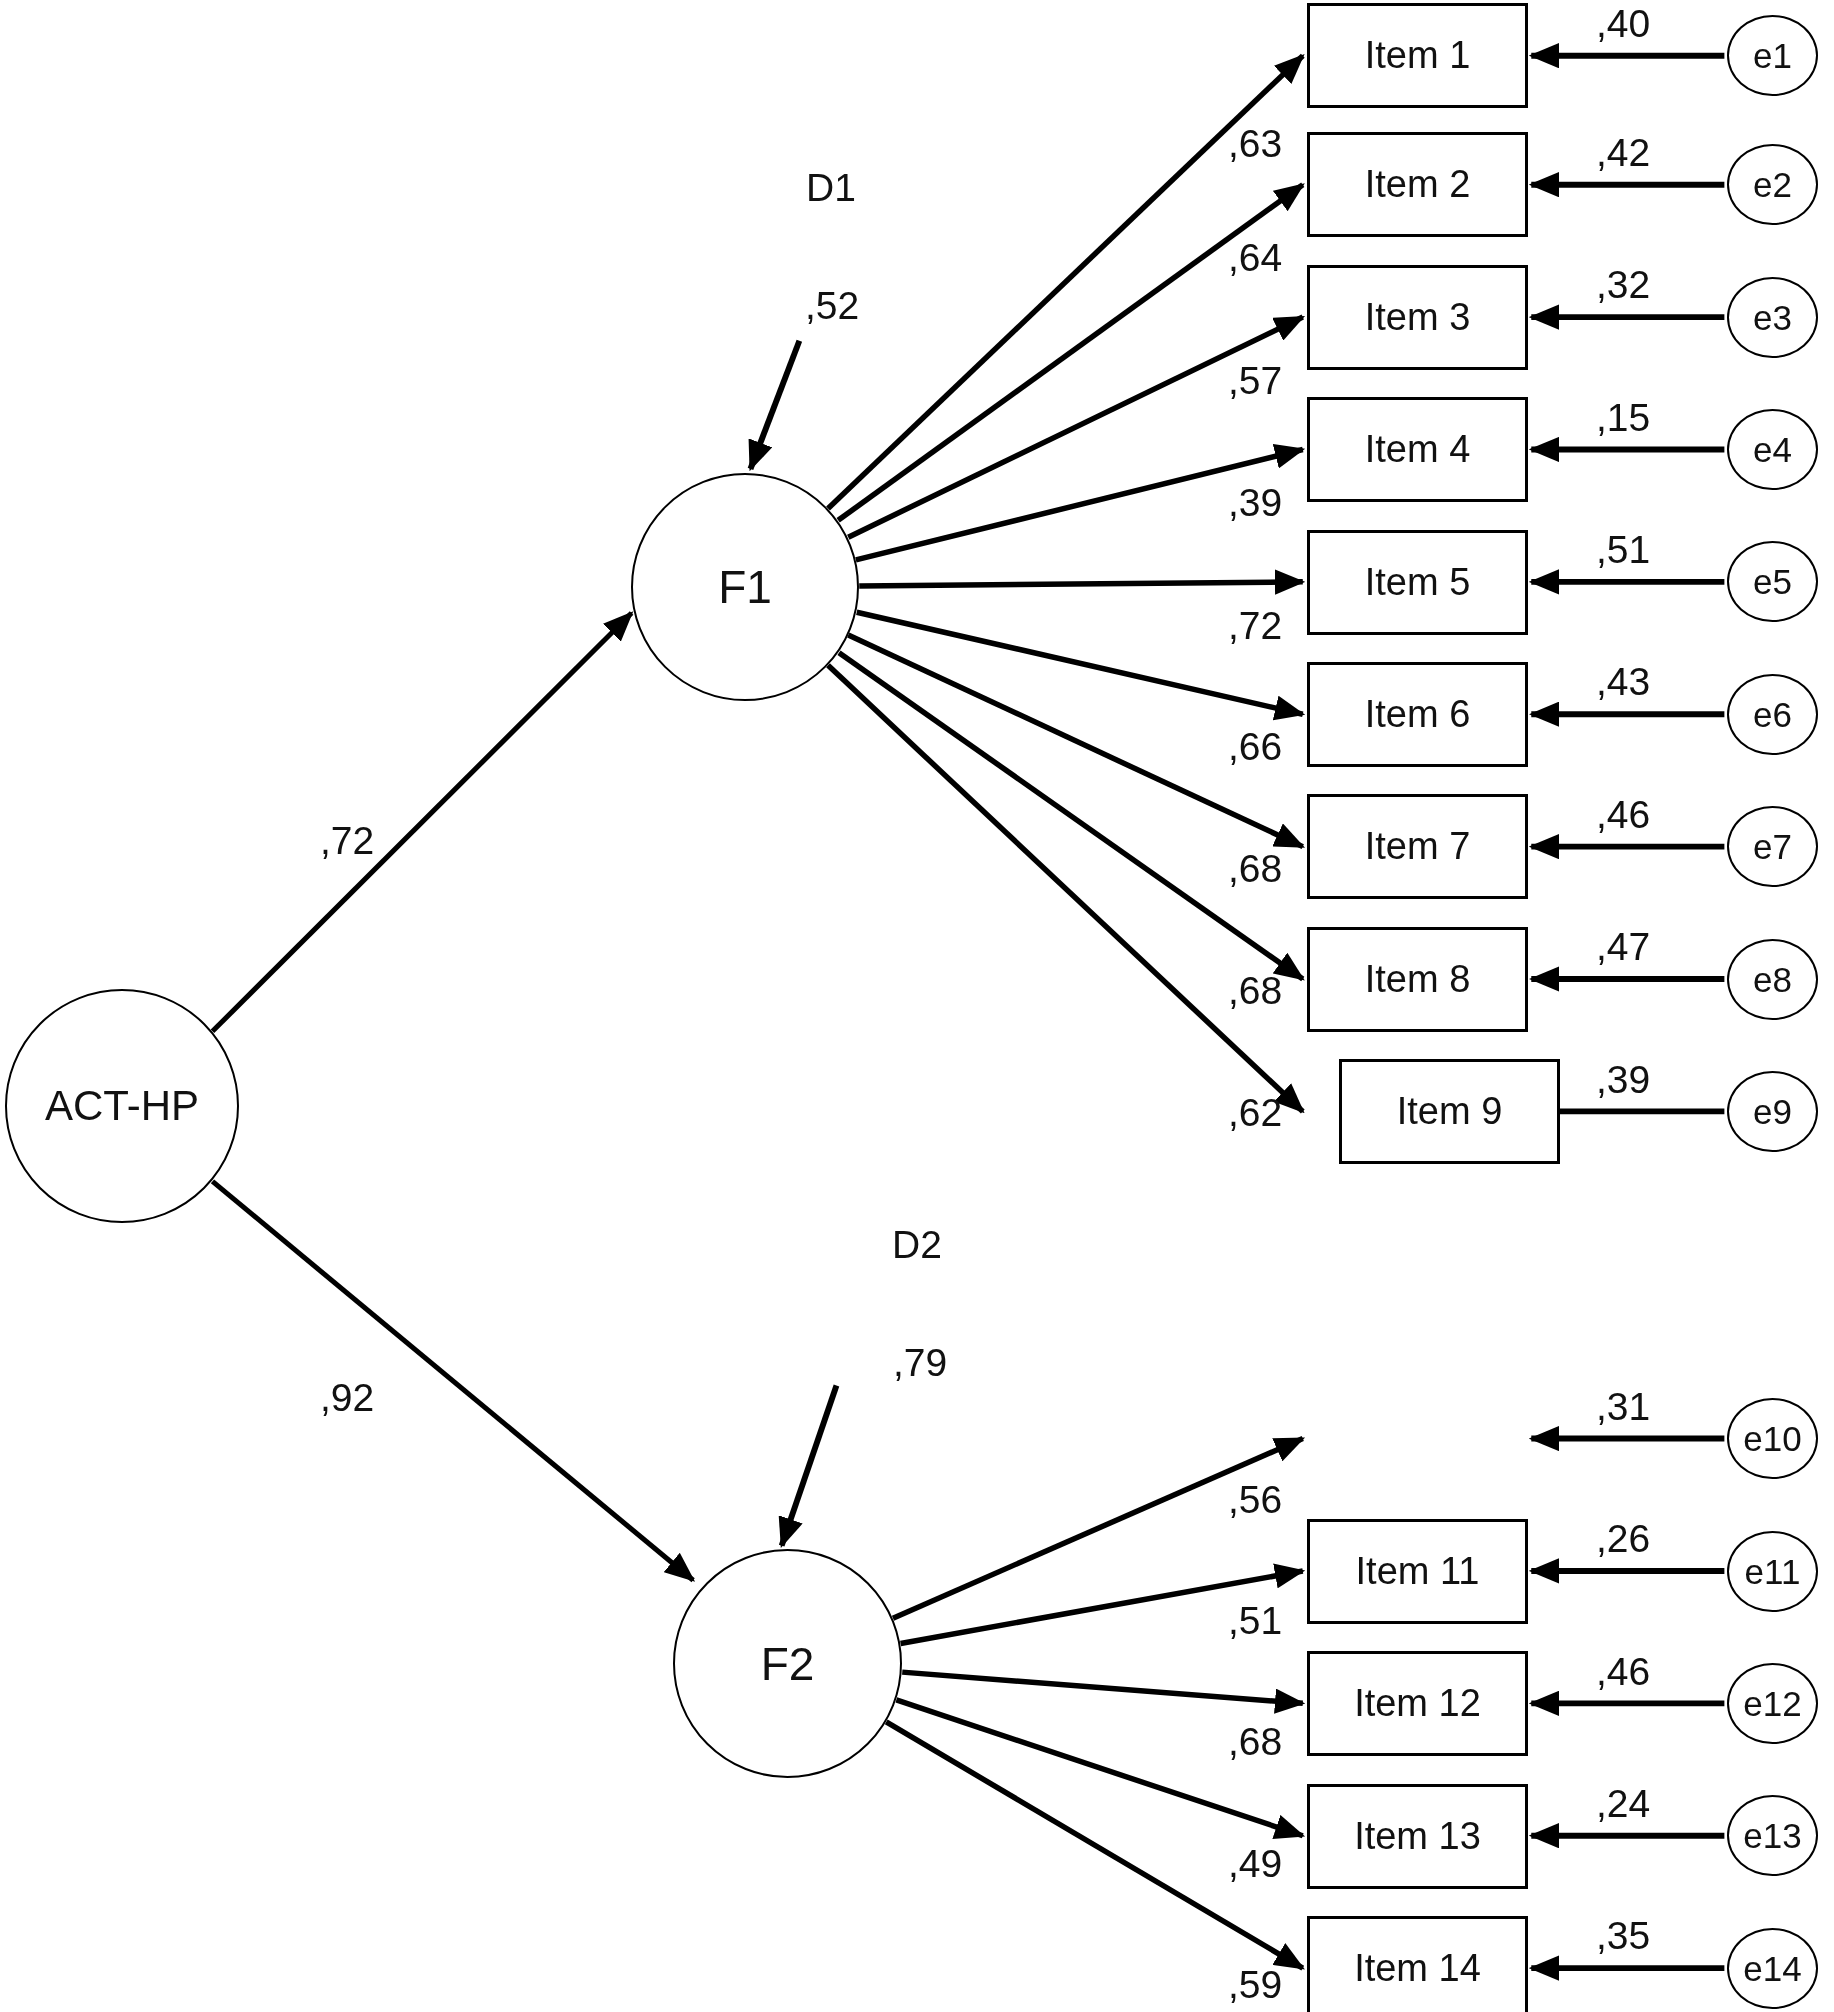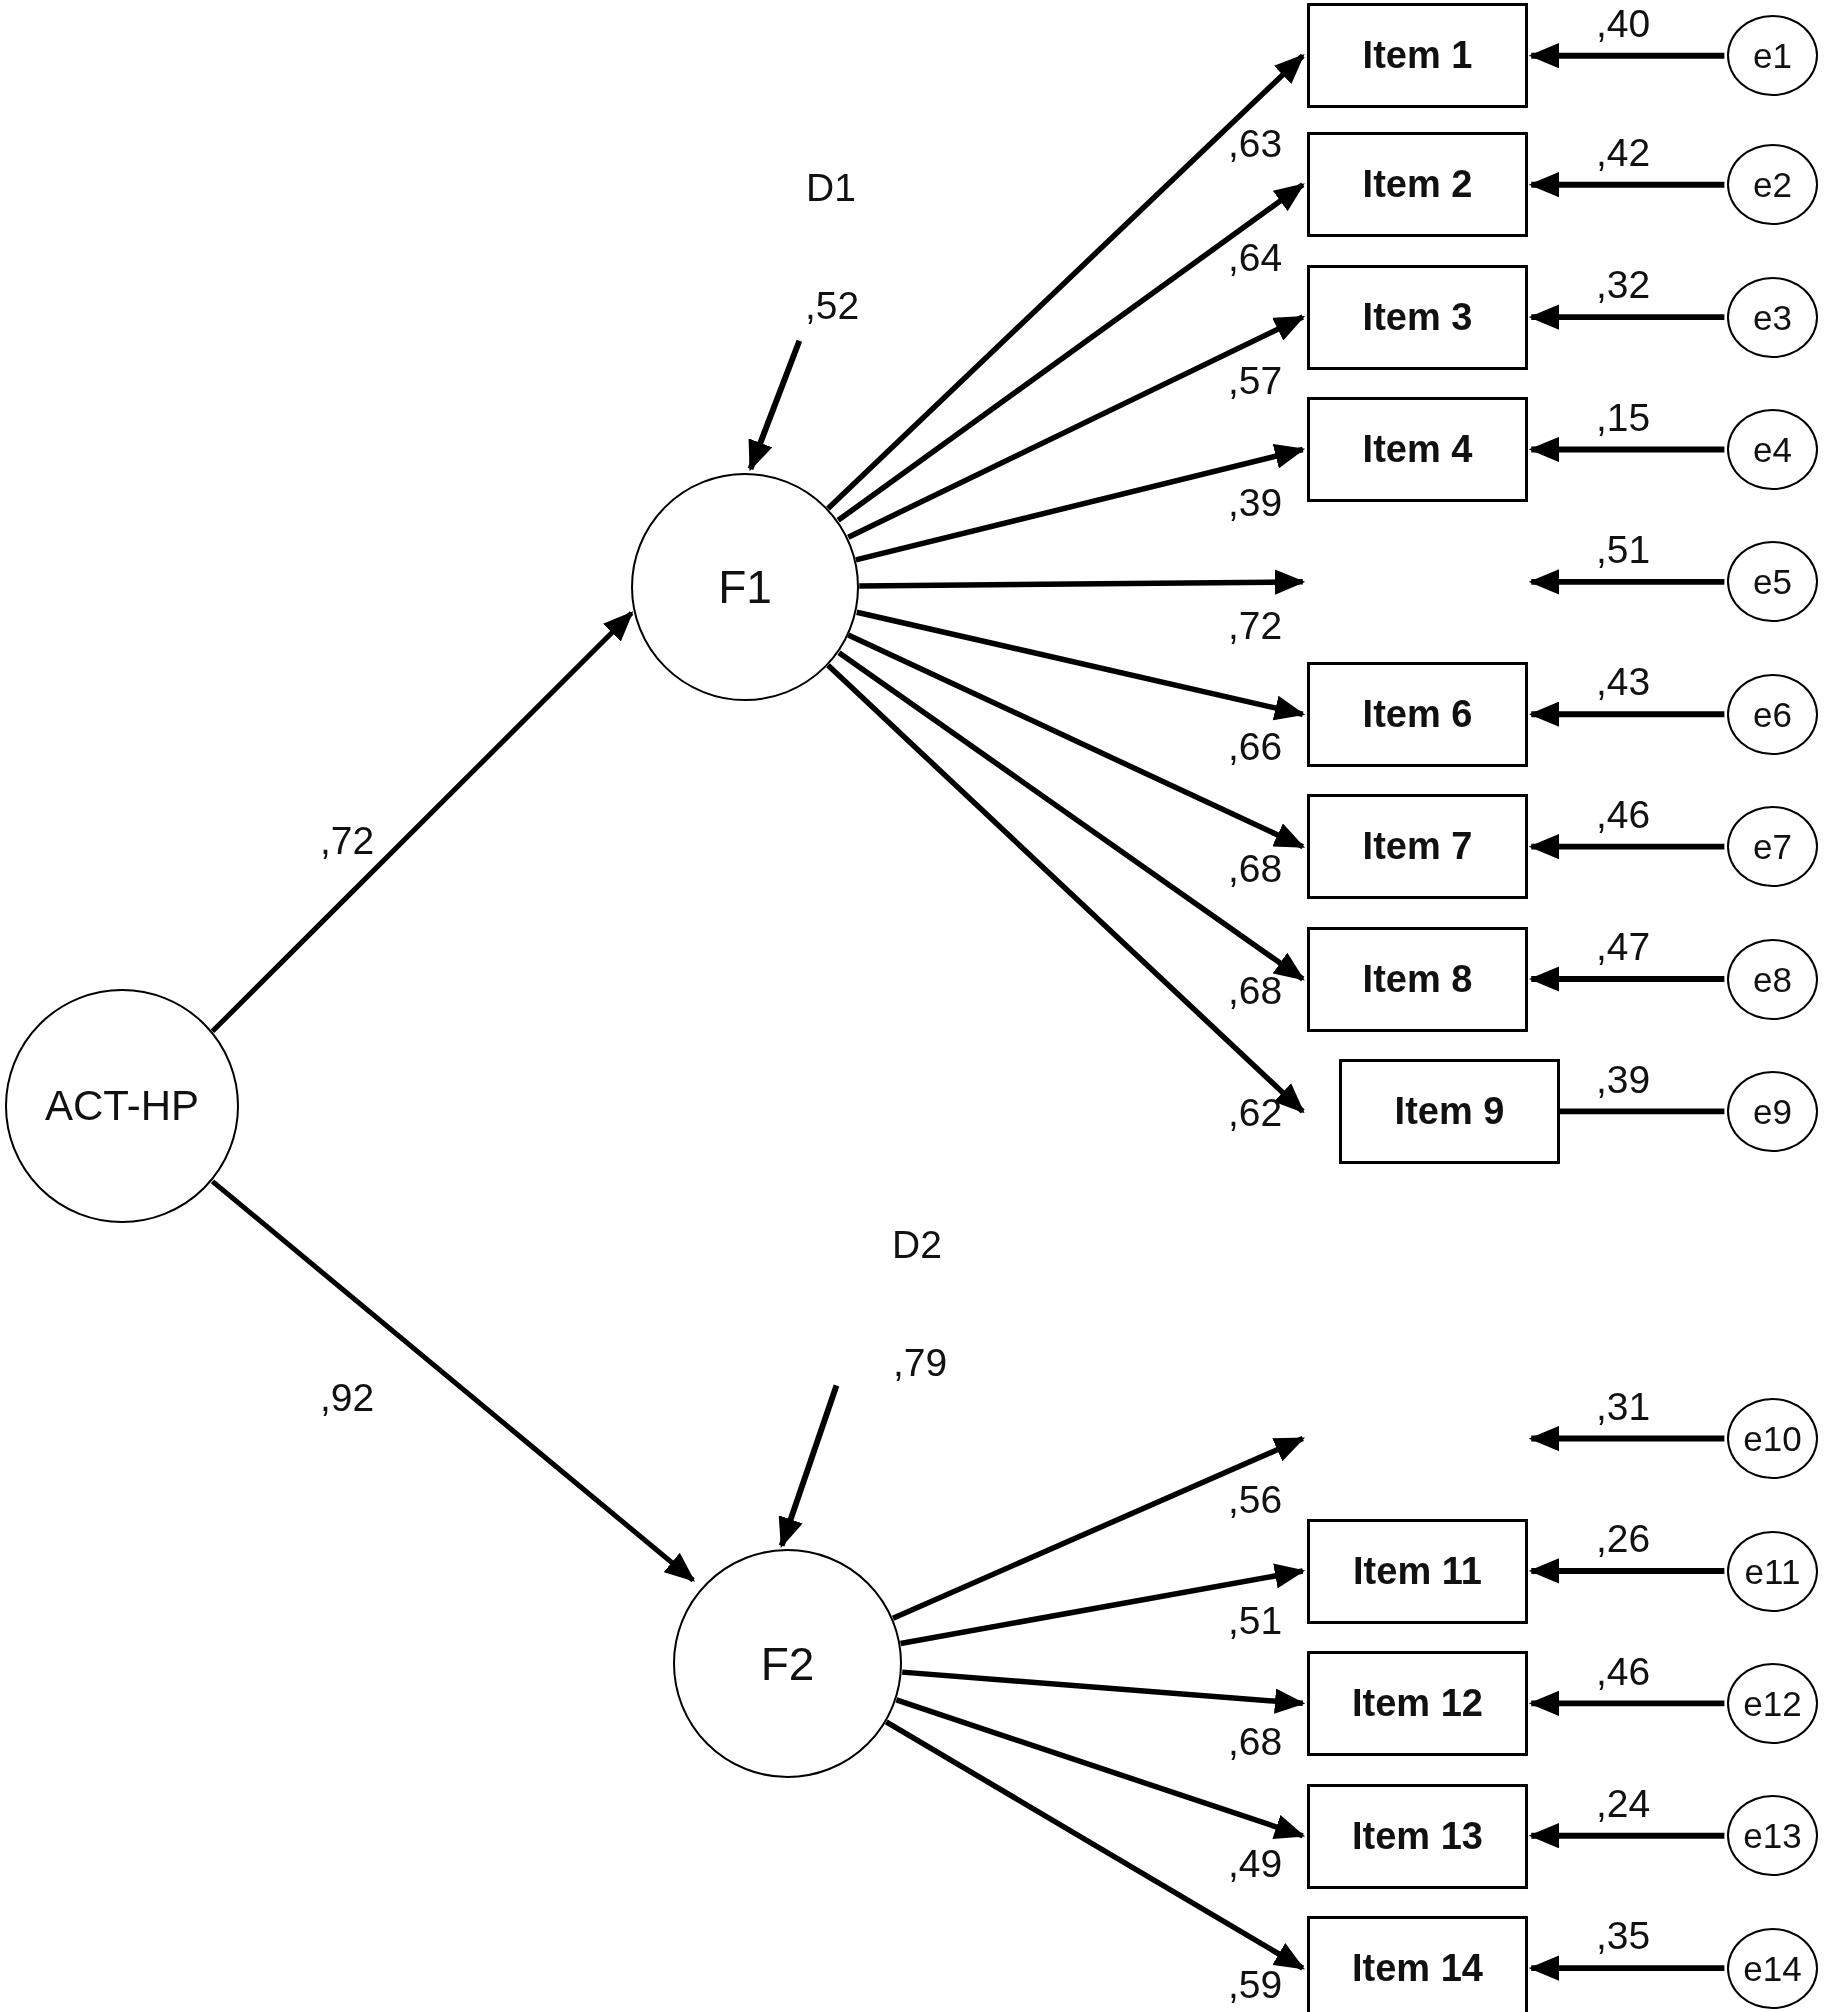--- a/index.html
+++ b/index.html
@@ -8,21 +8,21 @@
     font-family:"Liberation Sans", sans-serif; color:#111; overflow:hidden;
   }
   .arrows { position:absolute; left:0; top:0; z-index:1; }
   .arrows line { stroke:#000; }
   .node { position:absolute; box-sizing:border-box; background:#fff;
           display:flex; align-items:center; justify-content:center; z-index:2; }
   .ellipse { border:2.5px solid #000; border-radius:50%; }
   .root-node { left:5px; top:989px; width:234px; height:234px; font-size:42px; }
   .f1-node   { left:631px; top:473px;  width:228px; height:228px; font-size:46px; }
   .f2-node   { left:673px; top:1549px; width:229px; height:229px; font-size:46px; }
-  .item-box  { left:1307px; width:221px; height:105px; border:3.4px solid #000; font-size:38px;font-weight:bold; }
+  .item-box  { left:1307px; width:221px; height:105px; border:3.4px solid #000; font-size:38px; }
   .err-node  { left:1727px; width:91px; height:81px; border:2.5px solid #000;
                border-radius:50%; font-size:35px; }
   .lbl { position:absolute; font-size:39px; line-height:46px; text-align:center;
          z-index:2; white-space:nowrap; }
   .load-lbl { left:1201px; width:108px; }
   .r2-lbl   { left:1564px; width:118px; }
   .d-lbl, .w-lbl { width:118px; }
 </style>
 </head>
 <body>
@@ -120,20 +120,23 @@
 
   <div class="node item-box" style="top:397px;">
       <span>Item 4</span>
     </div>
   <div class="lbl load-lbl" style="top:480px;">,39</div>
   <div class="lbl r2-lbl" style="top:395px;">,15</div>
   <div class="node err-node" style="top:409px;">
       <span>e4</span>
     </div>
 
+  <div class="node item-box" style="top:530px;">
+      <span>Item 5</span>
+    </div>
   <div class="lbl load-lbl" style="top:603px;">,72</div>
   <div class="lbl r2-lbl" style="top:527px;">,51</div>
   <div class="node err-node" style="top:541px;">
       <span>e5</span>
     </div>
 
   <div class="node item-box" style="top:662px;">
       <span>Item 6</span>
     </div>
   <div class="lbl load-lbl" style="top:724px;">,66</div>

